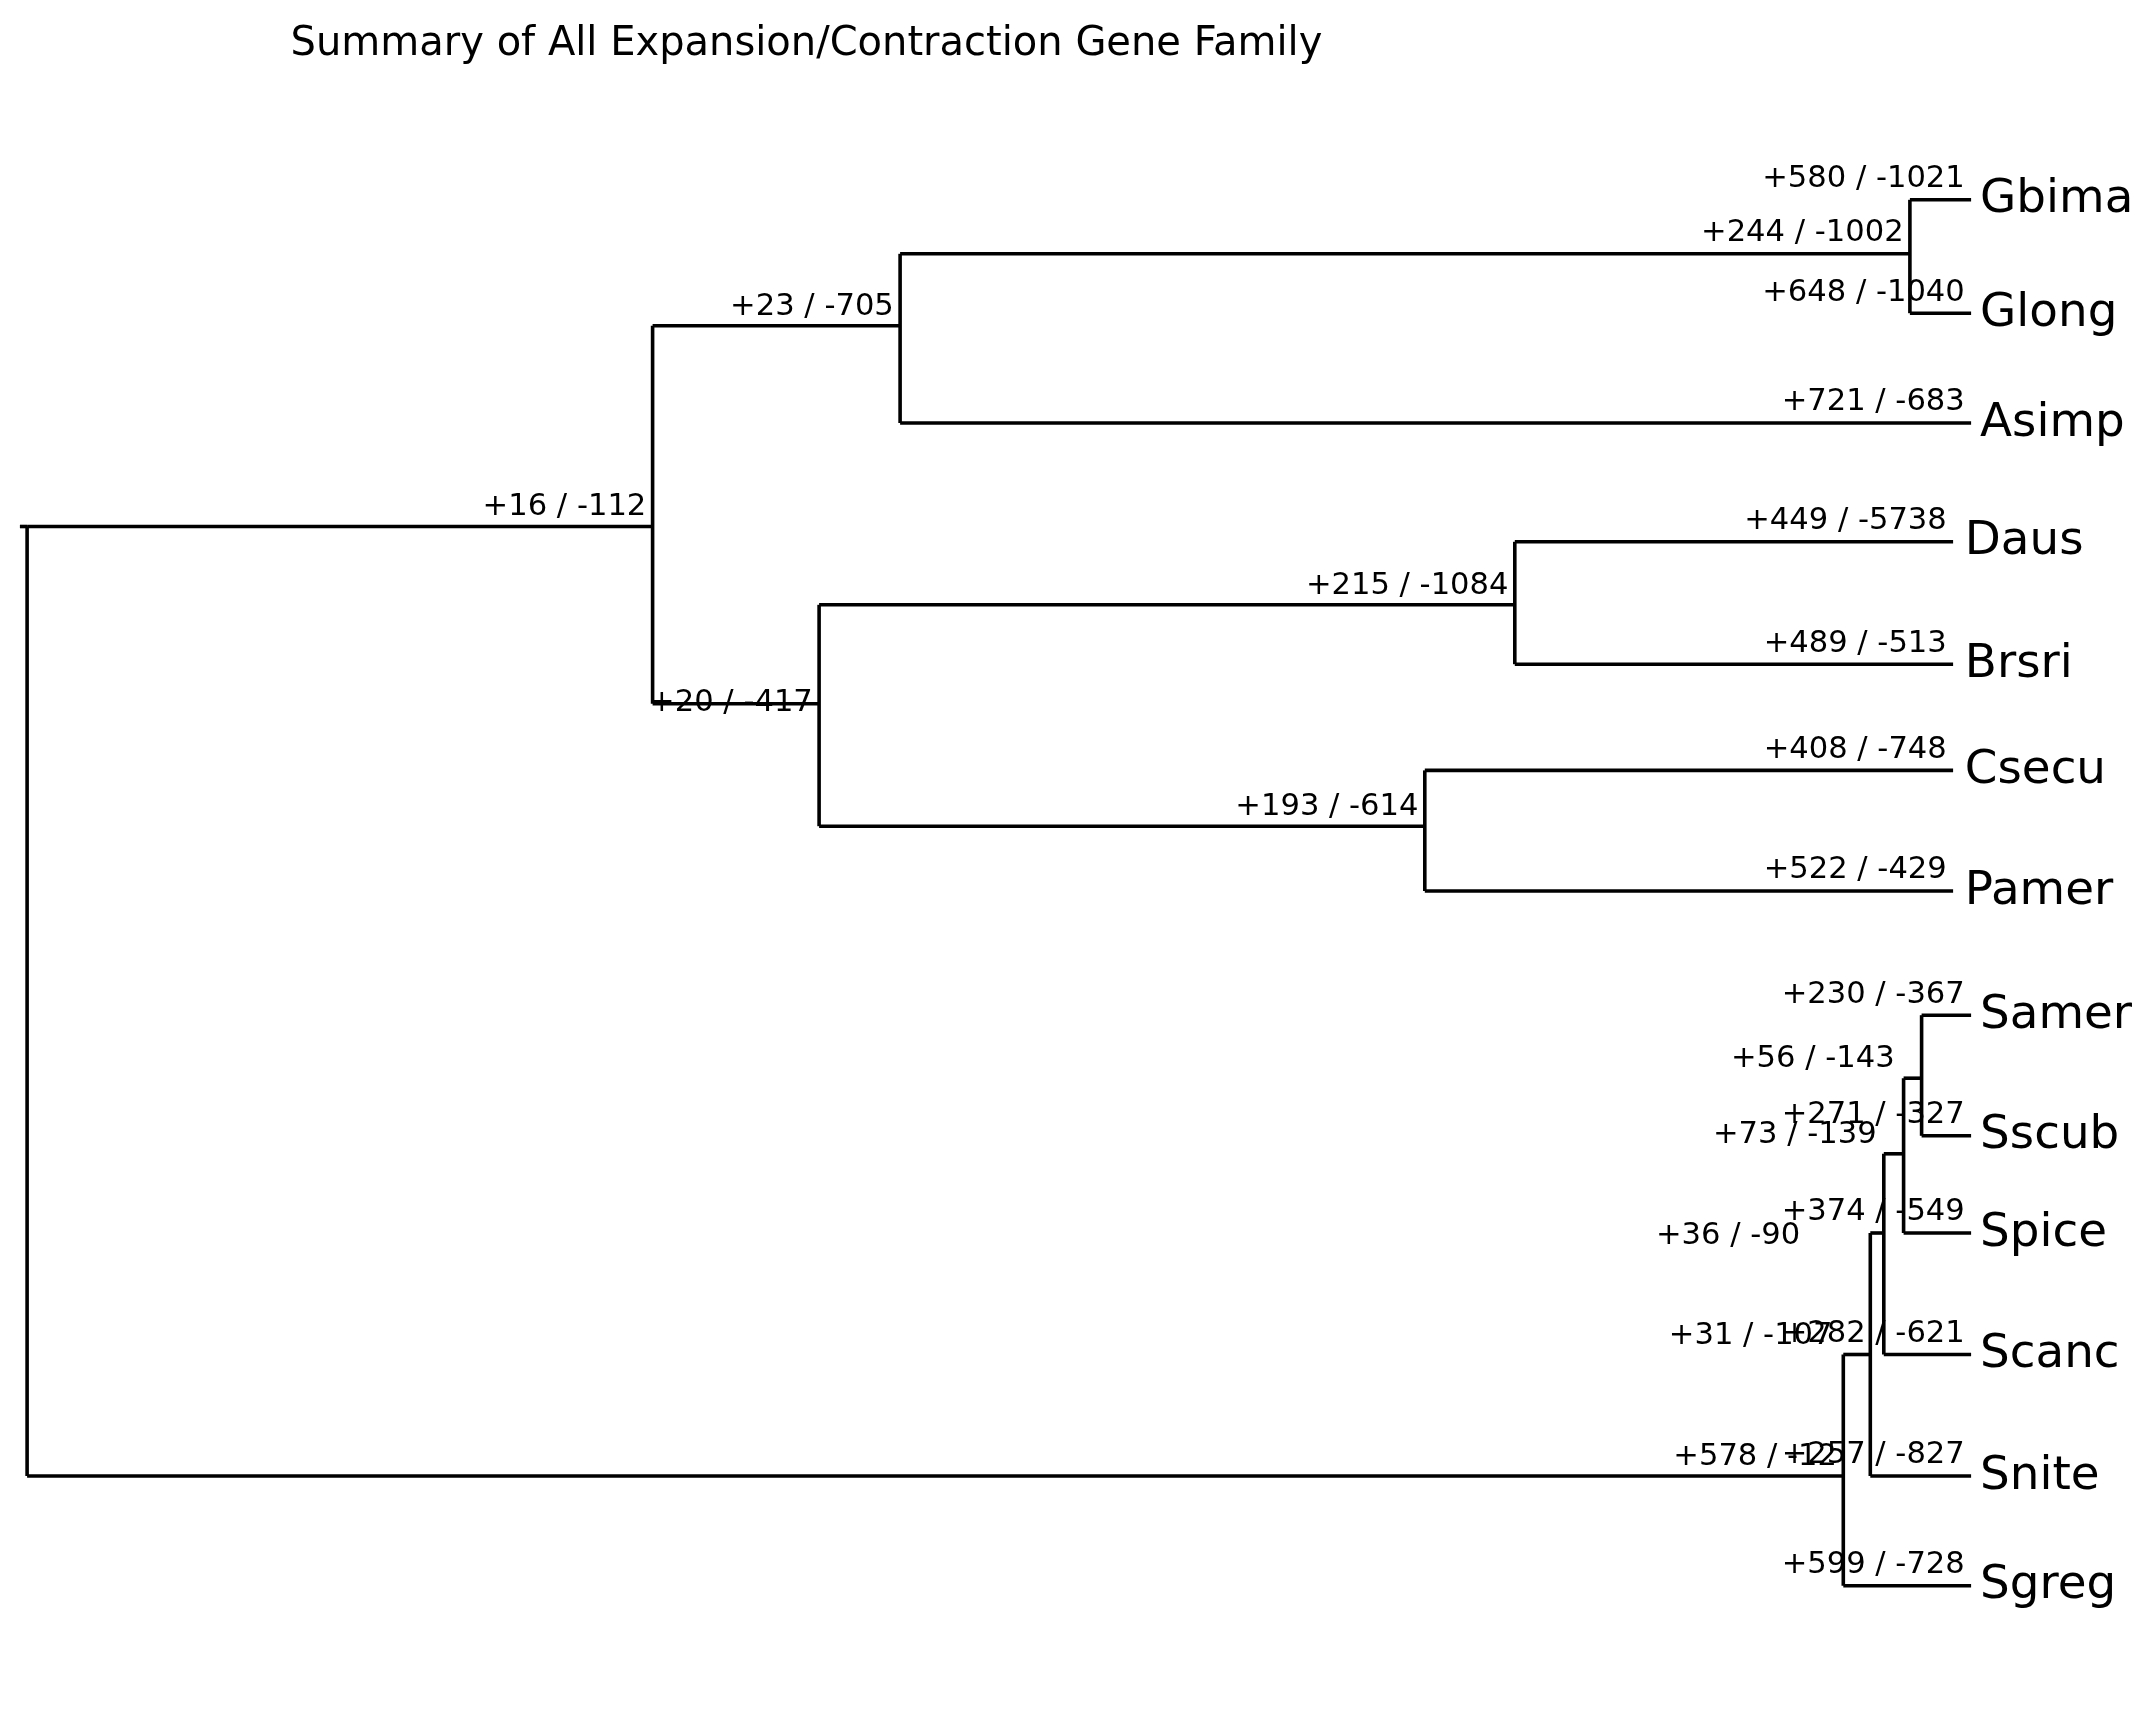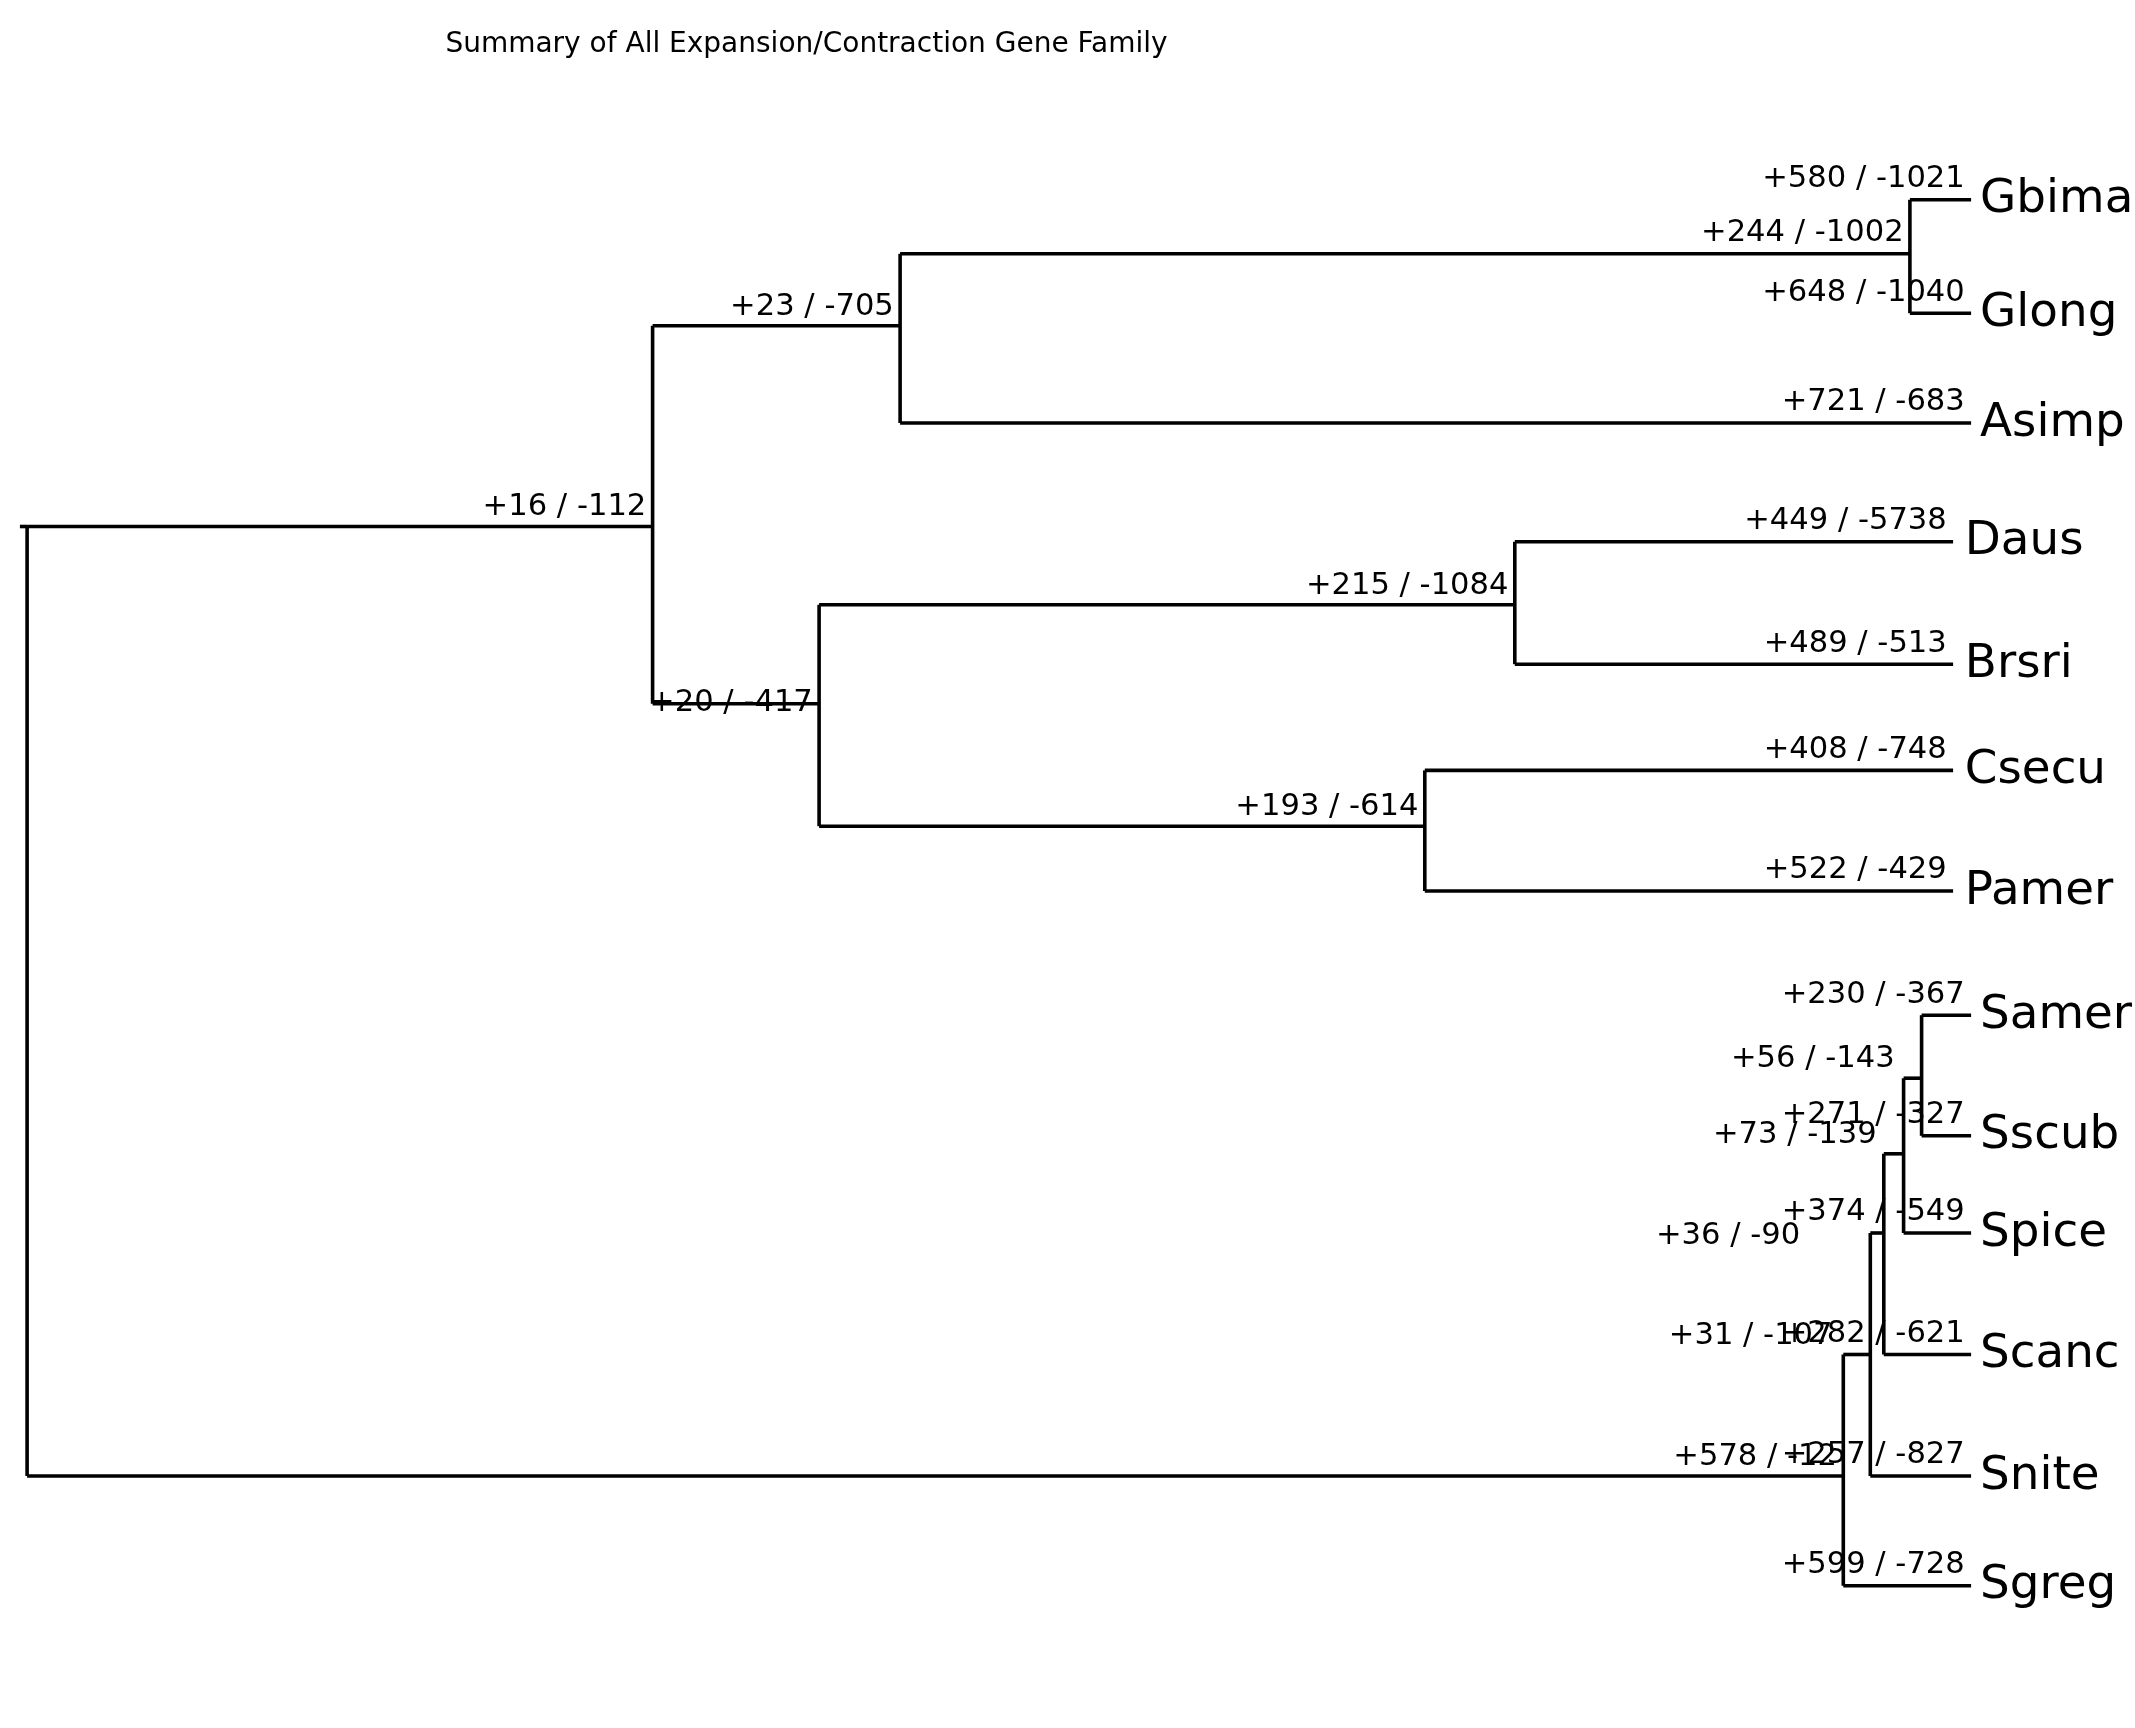--- a/index.html
+++ b/index.html
@@ -20,24 +20,24 @@
   #tree-svg {
     position: absolute;
     left: 0;
     top: 0;
     width: 2135px;
     height: 1728px;
   }
   .chart-title {
     position: absolute;
     left: 0;
-    top: 26px;
+    top: 18px;
     width: 1613px;
     text-align: center;
-    font-size: 28px;
+    font-size: 40px;
     font-family: "DejaVu Sans", sans-serif;
     color: #000000;
     white-space: nowrap;
   }
   .branch-line {
     stroke: #000000;
     stroke-width: 4;
     fill: none;
     stroke-linecap: butt;
   }

